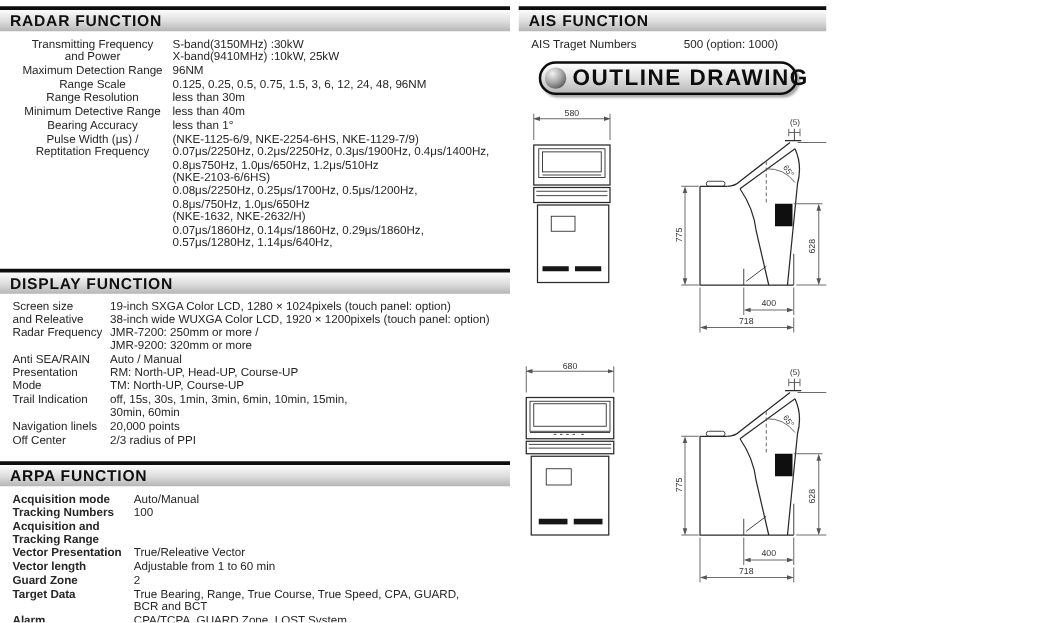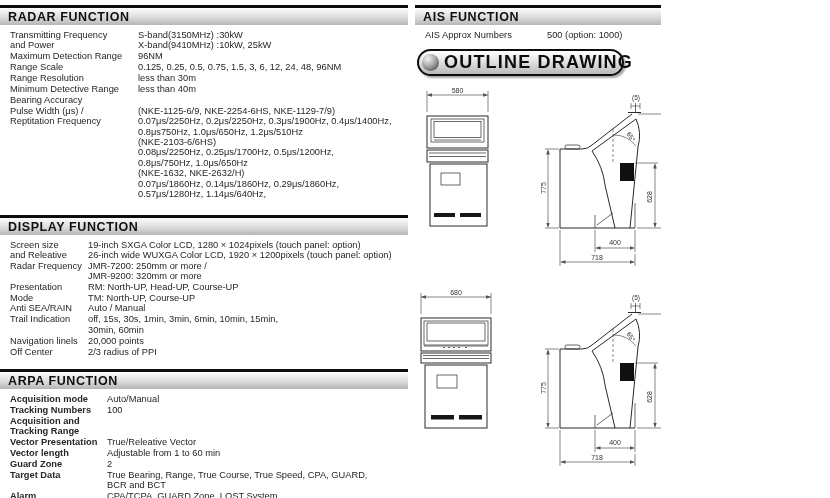--- a/index.html
+++ b/index.html
@@ -14,29 +14,29 @@
   .sec-header {
     border-top:3px solid #0d0d0d;
     background:linear-gradient(to bottom,#fcfcfc 0%,#dcdcdc 55%,#b5b5b5 100%);
     height:15px; padding:2px 0 0 8px;
     font-size:12.5px; font-weight:bold; letter-spacing:0.6px; color:#101010;
   }
   .sec-body { padding:5px 0 0 10px; font-size:9.3px; line-height:10.4px; color:#262626; }
   .spec-row { display:flex; margin-bottom:0.5px; }
   .spec-label { flex:0 0 auto; }
   .spec-value { flex:1 1 auto; }
-  .sec-radar   .spec-label { width:128px; }
+  .sec-radar   .spec-label { width:128px;text-align:center; }
   .sec-display .spec-label { width:78px;  }
   .sec-arpa    .spec-label { width:97px;font-weight:bold;  }
   .sec-ais     .spec-label { width:122px; }
   .sec-display { margin-top:15px; }
   .sec-arpa    { margin-top:12px; }
 
   .outline-btn {
-    position:absolute; left:2px; top:44px; width:192px; height:23px;
+    position:absolute; left:16px; top:44px; width:192px; height:23px;
     border:2px solid #0c0c0c; border-radius:14px;
     background:linear-gradient(to bottom,#ffffff 0%,#e3e3e3 45%,#b9b9b9 100%);
     display:flex; align-items:center; padding:0 8px 0 3px;
     box-shadow:2px 2px 2px rgba(0,0,0,0.35);
   }
   .outline-ball {
     width:17px; height:17px; border-radius:50%; flex:0 0 auto; margin-right:5px;
     background:radial-gradient(circle at 35% 28%, #f2f2f2 0%, #a8a8a8 45%, #5a5a5a 80%, #3f3f3f 100%);
   }
   .outline-text { font-size:18px; font-weight:bold; letter-spacing:1.2px; color:#0d0d0d; white-space:nowrap; }
@@ -102,20 +102,23 @@
               <div>Minimum Detective Range</div>
             </div>
             <div class="spec-value">
               <div>less than 40m</div>
             </div>
           </div>
           <div class="spec-row">
             <div class="spec-label">
               <div>Bearing Accuracy</div>
             </div>
+            <div class="spec-value">
+              <div>less than 1°</div>
+            </div>
           </div>
           <div class="spec-row">
             <div class="spec-label">
               <div>Pulse Width (μs) /</div>
               <div>Reptitation Frequency</div>
             </div>
             <div class="spec-value">
               <div>(NKE-1125-6/9, NKE-2254-6HS, NKE-1129-7/9)</div>
               <div>0.07μs/2250Hz, 0.2μs/2250Hz, 0.3μs/1900Hz, 0.4μs/1400Hz,</div>
               <div>0.8μs750Hz, 1.0μs/650Hz, 1.2μs/510Hz</div>
@@ -133,48 +136,48 @@
     <section class="sec sec-display">
       <div class="sec-header">DISPLAY FUNCTION</div>
       <div class="sec-body">
           <div class="spec-row">
             <div class="spec-label">
               <div>Screen size</div>
               <div>and Releative</div>
             </div>
             <div class="spec-value">
               <div>19-inch SXGA Color LCD, 1280 × 1024pixels (touch panel: option)</div>
-              <div>26-inch wide WUXGA Color LCD, 1920 × 1200pixels (touch panel: option)</div>
+              <div>38-inch wide WUXGA Color LCD, 1920 × 1200pixels (touch panel: option)</div>
             </div>
           </div>
           <div class="spec-row">
             <div class="spec-label">
               <div>Radar Frequency</div>
             </div>
             <div class="spec-value">
               <div>JMR-7200: 250mm or more /</div>
               <div>JMR-9200: 320mm or more</div>
             </div>
           </div>
           <div class="spec-row">
             <div class="spec-label">
+              <div>Anti SEA/RAIN</div>
+            </div>
+            <div class="spec-value">
+              <div>Auto / Manual</div>
+            </div>
+          </div>
+          <div class="spec-row">
+            <div class="spec-label">
               <div>Presentation</div>
               <div>Mode</div>
             </div>
             <div class="spec-value">
               <div>RM: North-UP, Head-UP, Course-UP</div>
               <div>TM: North-UP, Course-UP</div>
-            </div>
-          </div>
-          <div class="spec-row">
-            <div class="spec-label">
-              <div>Anti SEA/RAIN</div>
-            </div>
-            <div class="spec-value">
-              <div>Auto / Manual</div>
             </div>
           </div>
           <div class="spec-row">
             <div class="spec-label">
               <div>Trail Indication</div>
             </div>
             <div class="spec-value">
               <div>off, 15s, 30s, 1min, 3min, 6min, 10min, 15min,</div>
               <div>30min, 60min</div>
             </div>
@@ -267,21 +270,21 @@
         </div>
     </section>
   </div>
 
   <div class="col-right">
     <section class="sec sec-ais">
       <div class="sec-header">AIS FUNCTION</div>
       <div class="sec-body">
           <div class="spec-row">
             <div class="spec-label">
-              <div>AIS Approx Numbers</div>
+              <div>AIS Traget Numbers</div>
             </div>
             <div class="spec-value">
               <div>500 (option: 1000)</div>
             </div>
           </div>
         </div>
     </section>
 
     <div class="outline-btn">
       <span class="outline-ball"></span>

